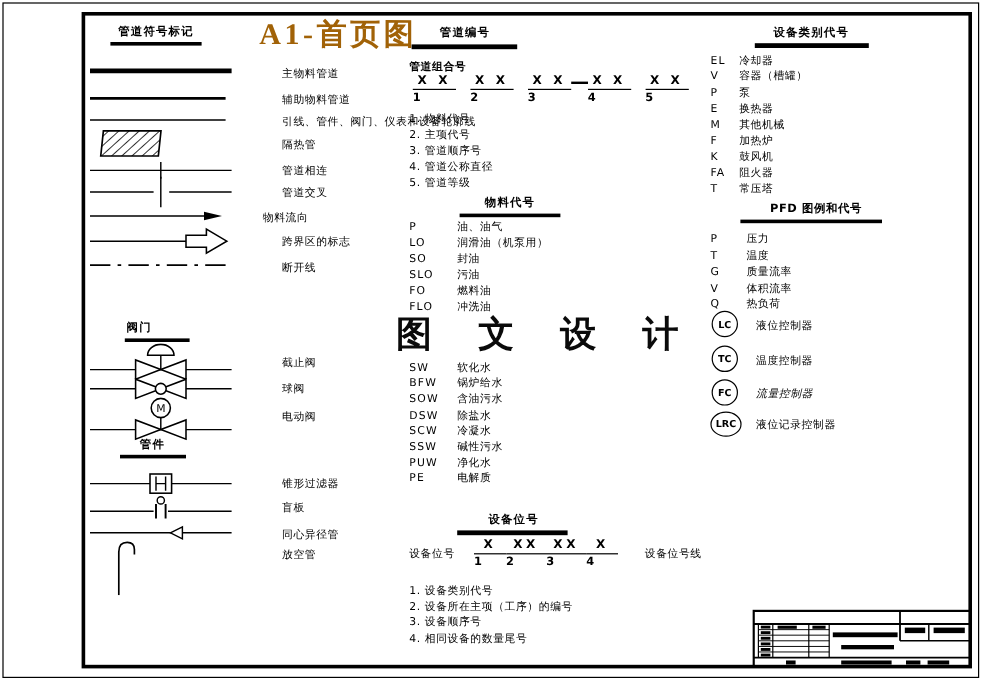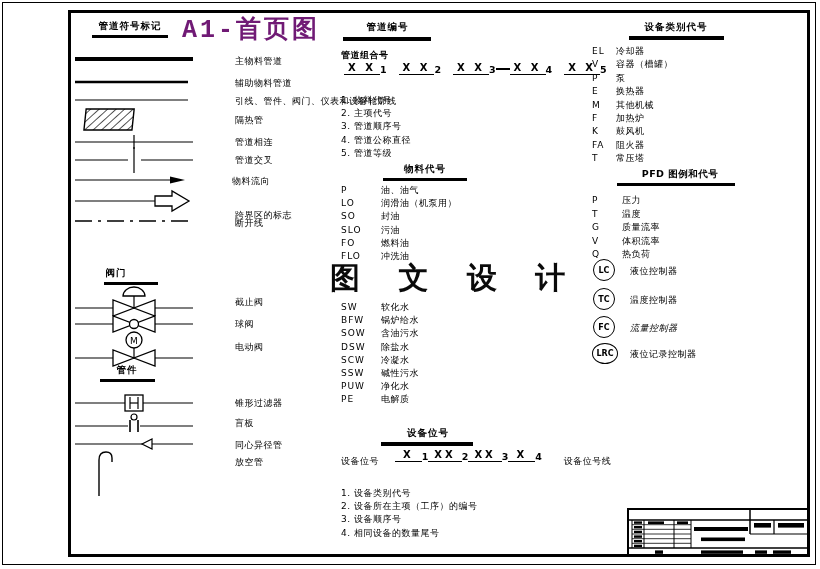--- a/index.html
+++ b/index.html
@@ -3,30 +3,30 @@
 <meta charset="utf-8">
 <style>
   html,body{margin:0;padding:0;background:#fff;}
   .sheet{position:relative;width:820px;height:565px;background:#ffffff;overflow:hidden;
          font-family:"DejaVu Sans",sans-serif;color:#000;}
   .abs{position:absolute;}
   .outer-frame{left:2px;top:2px;width:814px;height:563px;border:1px solid #000;box-sizing:border-box;}
   .inner-frame{left:68px;top:10px;width:742px;height:547px;border:3px solid #000;box-sizing:border-box;}
   .hdr{font-size:9.5px;font-weight:bold;text-align:center;white-space:nowrap;letter-spacing:1px;}
   .hdr-bar{background:#000;height:3px;}
-  .red-title{font-size:25px;font-weight:bold;color:#701a75;letter-spacing:3px;white-space:nowrap;
-             font-family:Liberation Mono, monospace;}
+  .red-title{font-size:25px;font-weight:bold;color:#a16207;letter-spacing:3px;white-space:nowrap;
+             font-family:Liberation Serif, serif;margin-left:34px;}
   .lbl{font-size:9px;white-space:nowrap;letter-spacing:0.5px;}
   .lrow{font-size:9px;white-space:nowrap;letter-spacing:0.5px;}
   .lrow .code{display:inline-block;width:40px;letter-spacing:1px;}
   .lrow.eq .code{width:24px;}
   .lrow.pfd .code{width:30px;}
   .note{font-size:9px;white-space:nowrap;letter-spacing:0.5px;line-height:13.2px;}
   .grp-flex{display:flex;align-items:flex-start;}
-  .grp{display:flex;flex-direction:row;align-items:flex-end;margin-right:12px;}
+  .grp{display:flex;flex-direction:column;align-items:flex-start;margin-right:12px;}
   .grp.nogap{margin-right:0;}
   .grp-x{font-size:10px;font-weight:bold;letter-spacing:3px;padding:0 4px 1px 4px;border-bottom:1.5px solid #000;}
   .grp-n{font-size:9.5px;font-weight:bold;padding-top:1px;}
   .grp-dash{width:14px;height:13px;position:relative;}
   .grp-dash::after{content:"";position:absolute;left:0;right:0;top:6px;height:1.5px;background:#000;}
   .inst-circle{border:1.2px solid #000;border-radius:50%;display:flex;align-items:center;justify-content:center;
                font-size:8px;font-weight:bold;box-sizing:border-box;background:#fff;}
   .watermark{font-size:30px;font-weight:bold;letter-spacing:14px;white-space:nowrap;color:#0a0a0a;
              font-family:"DejaVu Serif",serif;}
   svg{display:block;}
@@ -92,29 +92,29 @@
       </svg>
   </div>
   <div class="abs lbl" style="left:235px;top:154px;">管道交叉</div>
 
   <div class="abs" style="left:75px;top:171px;">
     <svg width="120" height="18">
         <line x1="0" y1="9" x2="106" y2="9" stroke="#000" stroke-width="1.2"></line>
       <polygon points="110,9 95,5.5 95,12.5" fill="#000"></polygon>
       </svg>
   </div>
-  <div class="abs lbl" style="left:232px;top:175px;">物料流向</div>
+  <div class="abs lbl" style="left:219px;top:175px;">物料流向</div>
 
   <div class="abs" style="left:75px;top:188px;">
     <svg width="120" height="26">
         <line x1="0" y1="13" x2="80" y2="13" stroke="#000" stroke-width="1.2"></line>
       <polygon points="80,8 97,8 97,3 114,13 97,23 97,18 80,18" fill="#fff" stroke="#000" stroke-width="1.3"></polygon>
       </svg>
   </div>
-  <div class="abs lbl" style="left:235px;top:209px;">跨界区的标志</div>
+  <div class="abs lbl" style="left:235px;top:195px;">跨界区的标志</div>
 
   <div class="abs" style="left:75px;top:214px;">
     <svg width="120" height="14">
         <line x1="0" y1="7" x2="113" y2="7" stroke="#000" stroke-width="1.4" stroke-dasharray="17 6 3 6"></line>
       </svg>
   </div>
   <div class="abs lbl" style="left:235px;top:217px;">断开线</div>
 
   <div class="abs hdr" style="left:91px;top:267px;width:50px;">阀门</div>
   <div class="abs hdr-bar" style="left:104px;top:282px;width:54px;"></div>

